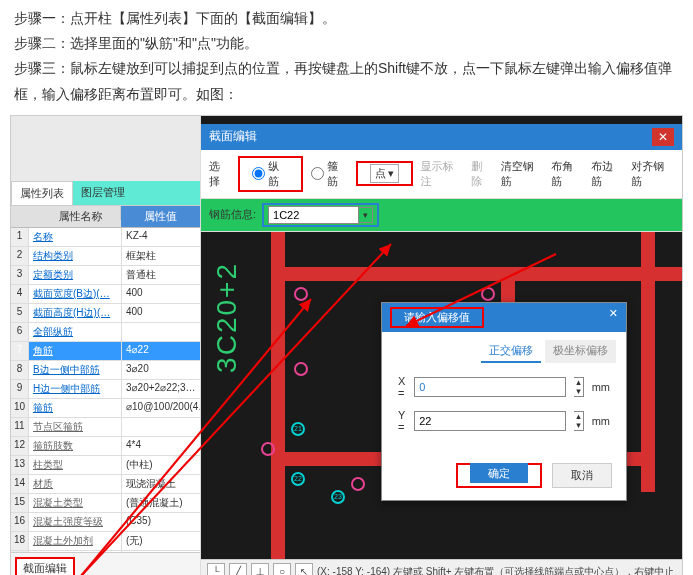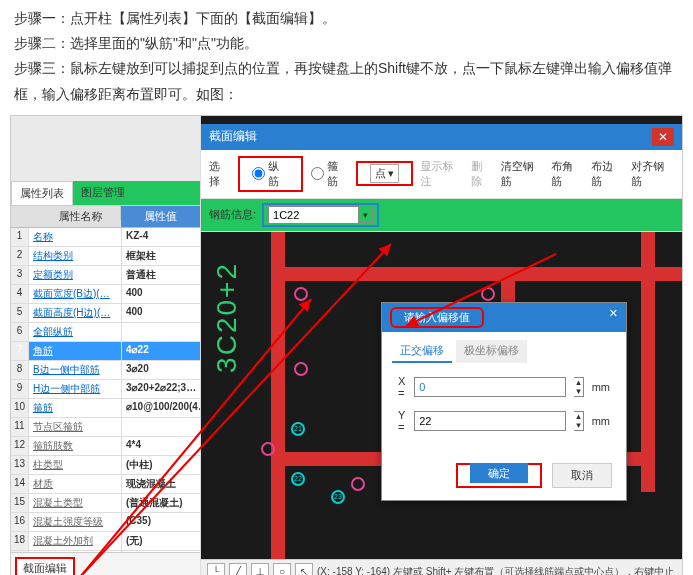--- a/index.html
+++ b/index.html
@@ -1,32 +1,32 @@
 <!DOCTYPE html>
 <html><head>
 <meta charset="utf-8">
 <style>
 * { box-sizing: border-box; margin: 0; padding: 0; font-family: "Microsoft YaHei", sans-serif; }
 body { background: #fff; font-size: 12px; color: #333; width: 693px; }
 .instructions { padding: 6px 14px 8px; line-height: 1.8; font-size: 14px; }
 .image-frame { border: 1px solid #ccc; margin: 0 10px 10px; position: relative; height: 470px; display: flex; overflow: hidden; }
 .left-panel { width: 190px; background: #f5f5f5; border-right: 1px solid #ddd; display: flex; flex-direction: column; }
 .panel-top-gap { height: 65px; background: #eaeaea; }
-.tabs { display: flex; background: #22c55e; border-bottom: 1px solid #ccc; }
+.tabs { display: flex; background: #5eead4; border-bottom: 1px solid #ccc; }
 .tab { padding: 4px 8px; font-size: 11px; cursor: pointer; }
 .tab.active { background: #fff; border-top: 1px solid #ccc; border-right: 1px solid #ccc; border-left: 1px solid #ccc; }
 .prop-table { flex: 1; overflow: auto; }
 .prop-header { display: flex; background: #e0e0e0; border-bottom: 1px solid #bbb; }
 .prop-header .h1 { width: 30px; }
 .prop-header .h2 { flex: 1; padding: 3px 4px; font-size: 11px; text-align: center; border-right: 1px solid #ccc; }
 .prop-header .h3 { flex: 1; padding: 3px 4px; font-size: 11px; text-align: center; background: #4a8bd6; color: #fff; }
 .prop-row { display: flex; border-bottom: 1px solid #ddd; background: #fff; }
 .prop-row .num { width: 18px; text-align: center; padding: 2px 0; background: #eee; border-right: 1px solid #ddd; font-size: 10px; }
 .prop-row .key { flex: 1.2; padding: 2px 4px; color: #0066cc; font-size: 10px; border-right: 1px solid #ddd; white-space: nowrap; overflow: hidden; text-decoration: underline; }
-.prop-row .val { flex: 1; padding: 2px 4px; font-size: 10px; white-space: nowrap; overflow: hidden; font-weight: bold; }
+.prop-row .val { flex: 1; padding: 2px 4px; font-size: 10px; white-space: nowrap; overflow: hidden; }
 .prop-row.selected { background: #3399ff; color: #fff; }
 .prop-row.selected .key { color: #fff; }
 .prop-row.gray .key { color: #666; }
 .panel-footer { padding: 4px; border-top: 1px solid #ccc; }
 .footer-btn { border: 2px solid #e00; padding: 2px 6px; font-size: 11px; display: inline-block; background: #fff; }
 .right-panel { flex: 1; background: #1a1a1a; position: relative; display: flex; flex-direction: column; }
 .cad-top-gap { height: 8px; background: #1a1a1a; }
 .dialog-title { background: #2b7fd1; color: #fff; padding: 4px 8px; display: flex; justify-content: space-between; align-items: center; font-size: 12px; }
 .dialog-title .close { background: #d0342c; color: #fff; width: 22px; height: 18px; display: flex; align-items: center; justify-content: center; font-size: 12px; }
 .toolbar { background: #fff; padding: 6px 8px; display: flex; align-items: center; gap: 8px; border-bottom: 1px solid #ddd; font-size: 11px; }
@@ -44,21 +44,21 @@
 .v1 { left: 70px; top: 0; width: 14px; height: 100%; }
 .h1 { left: 70px; top: 220px; width: 370px; height: 14px; }
 .h2 { left: 70px; top: 35px; width: 420px; height: 14px; }
 .v2 { left: 300px; top: 35px; width: 14px; height: 200px; }
 .v3 { left: 440px; top: 0; width: 14px; height: 260px; }
 .green-text { position: absolute; left: 10px; top: 30px; color: #2ecc71; font-size: 28px; writing-mode: vertical-rl; transform: rotate(180deg); letter-spacing: 2px; }
 .magenta-circle { position: absolute; border: 2px solid #e84393; border-radius: 50%; }
 .cyan-dot { position: absolute; width: 14px; height: 14px; border: 2px solid #00d2d3; border-radius: 50%; display: flex; align-items: center; justify-content: center; color: #00d2d3; font-size: 7px; }
 .modal { position: absolute; left: 180px; top: 70px; width: 246px; background: #fff; border: 1px solid #888; box-shadow: 0 2px 8px rgba(0,0,0,0.4); }
 .modal-title { background: #2b7fd1; color: #fff; padding: 4px 8px; display: flex; justify-content: space-between; font-size: 11px; }
-.modal-tabs { display: flex; padding: 8px 10px 0; gap: 4px; font-size: 11px; }
+.modal-tabs { display: flex; padding: 8px 10px 0; gap: 4px; font-size: 11px; justify-content: flex-end; }
 .modal-tab { padding: 3px 8px; cursor: pointer; }
 .modal-tab.active { color: #2b7fd1; border-bottom: 2px solid #2b7fd1; }
 .modal-tab.inactive { background: #eee; color: #888; }
 .modal-body { padding: 12px 16px; }
 .modal-row { display: flex; align-items: center; margin-bottom: 10px; gap: 8px; font-size: 11px; }
 .modal-row .lbl { width: 24px; }
 .modal-row input { flex: 1; border: 1px solid #888; padding: 3px 4px; font-size: 11px; }
 .modal-row .unit { width: 26px; }
 .modal-footer { padding: 8px 14px 12px; display: flex; justify-content: flex-end; gap: 10px; }
 .modal-footer .btn { padding: 4px 18px; font-size: 11px; cursor: pointer; }
@@ -240,21 +240,21 @@
       <div class="magenta-circle" style="left:280px;top:55px;width:14px;height:14px;"></div>
       <div class="magenta-circle" style="left:93px;top:130px;width:14px;height:14px;"></div>
       <div class="magenta-circle" style="left:60px;top:210px;width:14px;height:14px;"></div>
       <div class="magenta-circle" style="left:150px;top:245px;width:14px;height:14px;"></div>
       <div class="cyan-dot" style="left:90px;top:190px;">21</div>
       <div class="cyan-dot" style="left:90px;top:240px;">22</div>
       <div class="cyan-dot" style="left:130px;top:258px;">23</div>
 
       <div class="modal">
         <div class="modal-title">
-          <span class="highlight-red" style="border-color:#e00;background:transparent;border-radius:6px;">请输入偏移值</span>
+          <span class="highlight-red" style="border-color:#e00;background:transparent;">请输入偏移值</span>
           <span>✕</span>
         </div>
         <div class="modal-tabs">
           <div class="modal-tab active">正交偏移</div>
           <div class="modal-tab inactive">极坐标偏移</div>
         </div>
         <div class="modal-body">
           <div class="modal-row">
             <span class="lbl">X =</span>
             <input style="color: rgb(43, 127, 209);" value="0">

